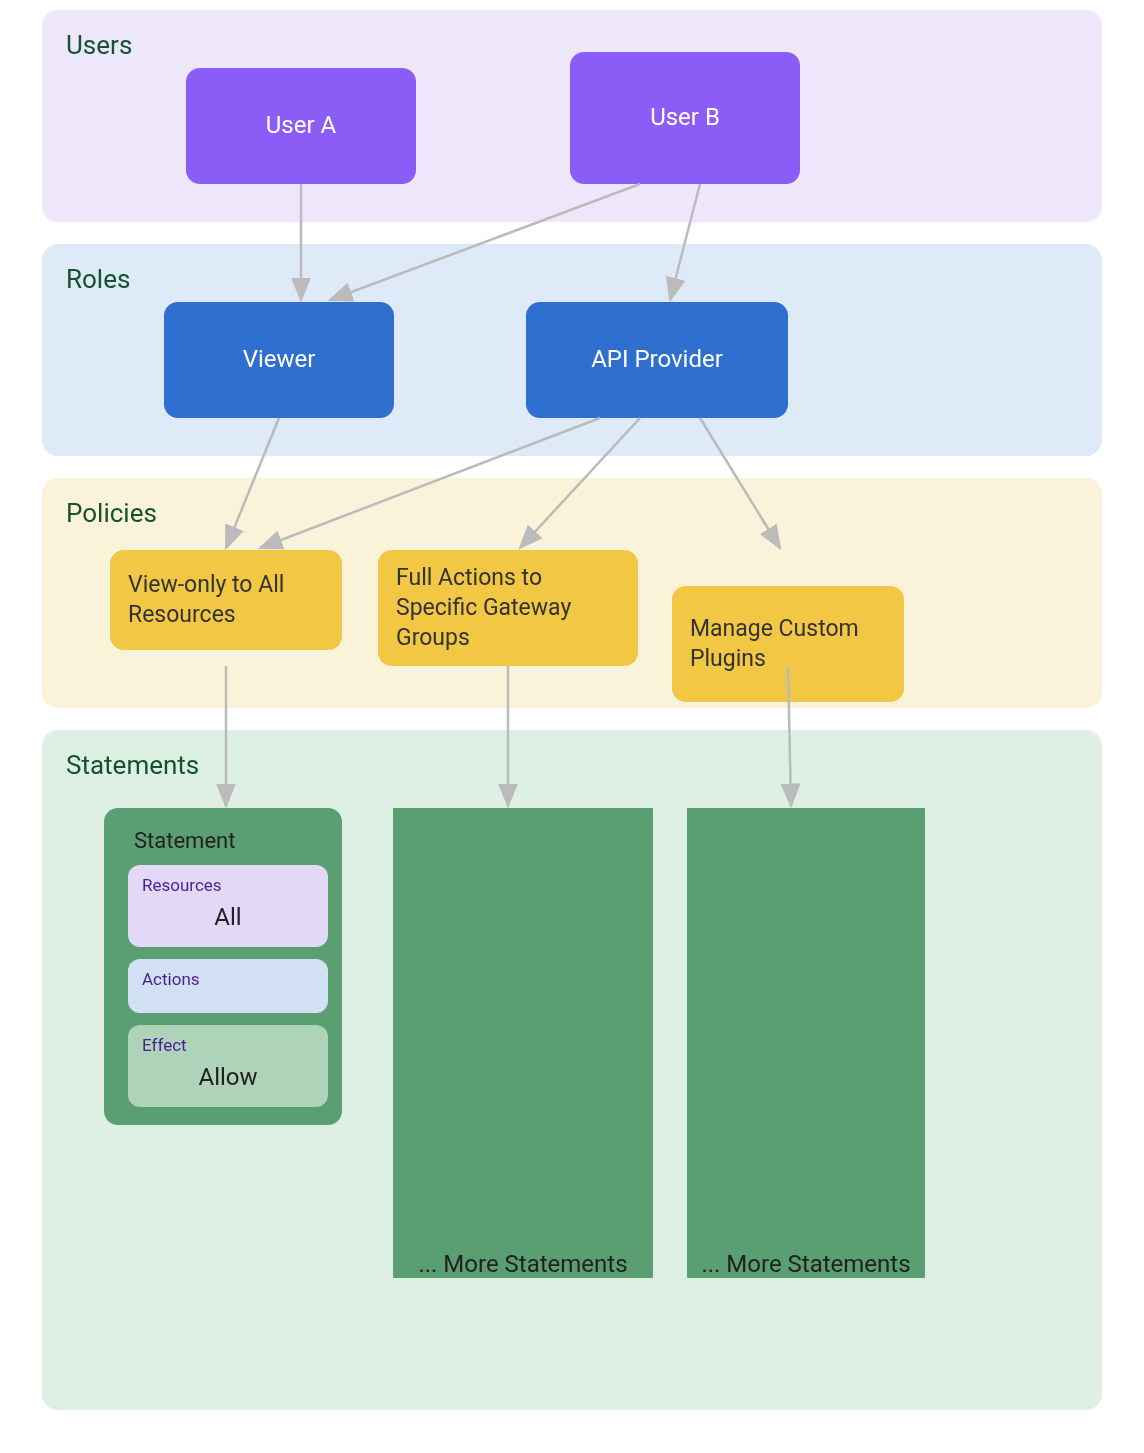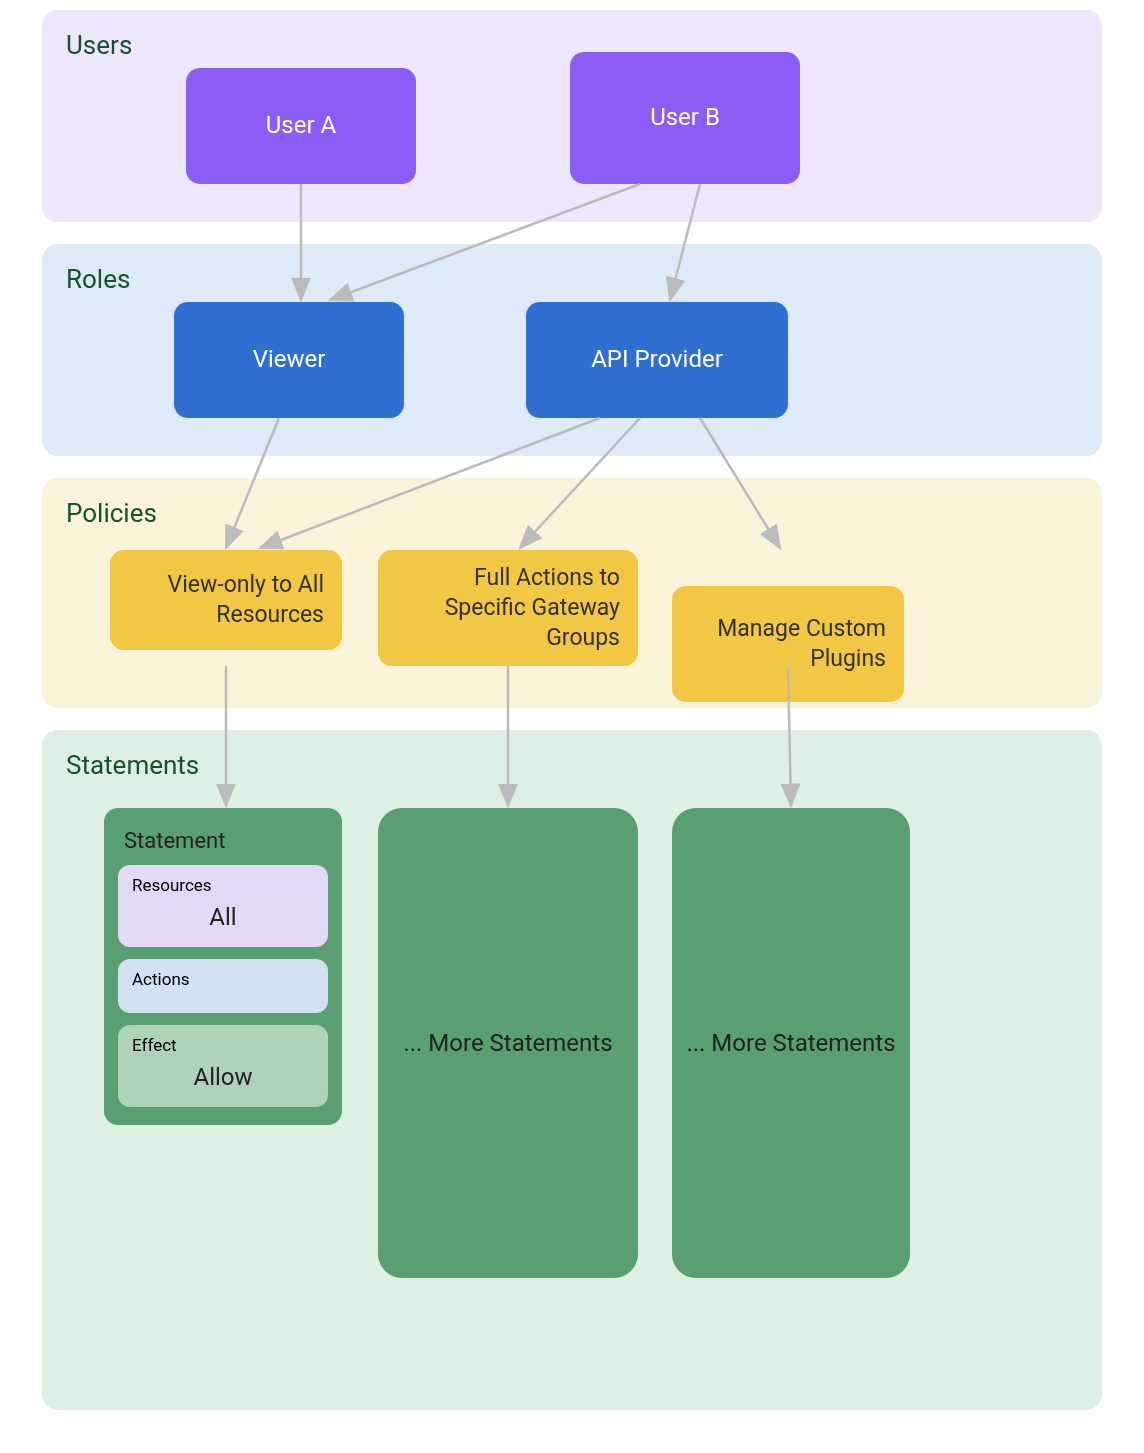--- a/index.html
+++ b/index.html
@@ -20,61 +20,62 @@
     font-size: 26px;
     font-weight: 400;
     color: #14532d;
   }
   .node {
     position: absolute;
     border-radius: 14px;
     display: flex;
     align-items: center;
     justify-content: center;
-    text-align: right;
+    text-align: left;
     font-size: 24px;
     line-height: 1.3;
     padding: 10px 18px;
   }
   .node.purple { background: #8b5cf6; color: #fff; }
   .node.blue   { background: #2f6fd0; color: #fff; }
   .node.yellow { background: #f2c744; color: #333; font-size: 23px; }
 
   .statement-card {
     position: absolute;
     background: #5a9f71;
     border-radius: 14px;
-    padding: 16px 14px 18px 14px;
+    padding: 16px 14px 18px 24px;
   }
   .statement-card-title {
     font-size: 22px;
     color: #222;
     margin: 4px 0 12px 6px;
   }
   .inner-card {
     border-radius: 12px;
     padding: 10px 14px 16px 14px;
     margin-bottom: 12px;
   }
   .inner-card:last-child { margin-bottom: 0; }
-  .inner-label { font-size: 17px; color: #000000; margin-bottom: 8px; }
+  .inner-label { font-size: 17px; color: #4c1d95; margin-bottom: 8px; }
   .inner-value { font-size: 24px; color: #222; text-align: center; }
   .inner-purple { background: #e3d9f7; }
   .inner-blue   { background: #d1e1f3; }
   .inner-green  { background: #aed3b9; }
 
   .more-box {
     position: absolute;
     background: #5a9f71;
-    border-radius: 24px;
+    border-radius: 1px;
     display: flex;
-    align-items: center;
+    align-items: flex-end;
     justify-content: center;
     font-size: 24px;
     color: #222;
+    margin-left: 15px;
   }
 
   svg.arrows {
     position: absolute;
     left: 0; top: 0;
     width: 1144px; height: 1453px;
     pointer-events: none;
   }
   .arrow-line { stroke: #bbb; stroke-width: 2.5; fill: none; }
 </style>
@@ -97,21 +98,21 @@
   <div class="section-title">Statements</div>
 </div>
 
 <div class="node purple" style="left:186px; top:68px; width:230px; height:116px;">
   <span>User A</span>
 </div>
 <div class="node purple" style="left:570px; top:52px; width:230px; height:132px;">
   <span>User B</span>
 </div>
 
-<div class="node blue" style="left:174px; top:302px; width:230px; height:116px;">
+<div class="node blue" style="left:164px; top:302px; width:230px; height:116px;">
   <span>Viewer</span>
 </div>
 <div class="node blue" style="left:526px; top:302px; width:262px; height:116px;">
   <span>API Provider</span>
 </div>
 
 <div class="node yellow" style="left:110px; top:550px; width:232px; height:100px;">
   <span>View-only to All Resources</span>
 </div>
 <div class="node yellow" style="left:378px; top:550px; width:260px; height:116px;">

